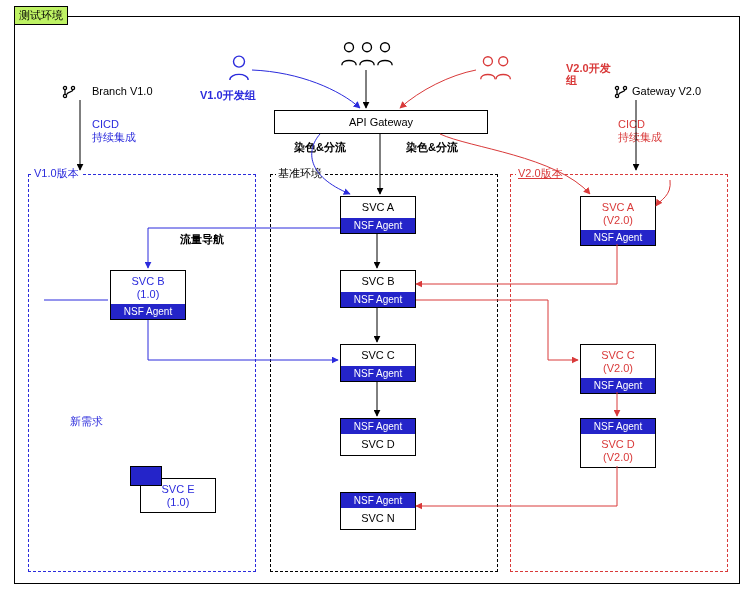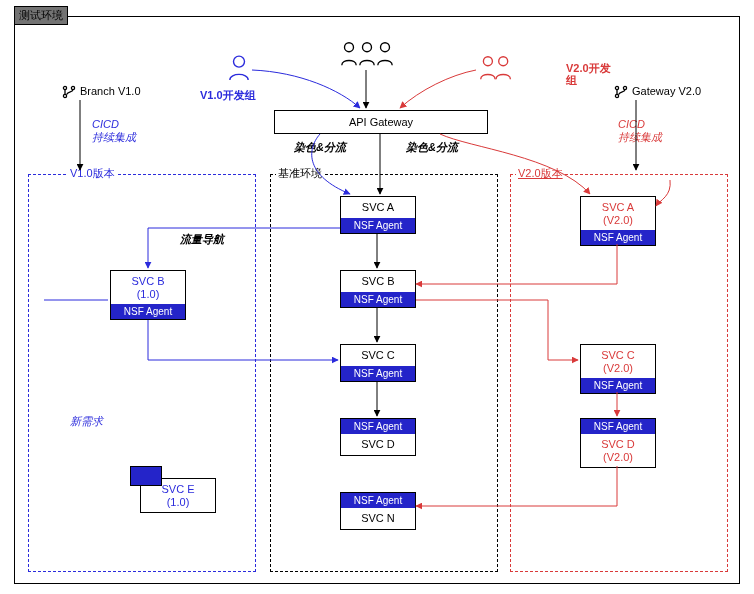--- a/index.html
+++ b/index.html
@@ -1,32 +1,32 @@
 <!DOCTYPE html>
 <html><head>
 <meta charset="utf-8">
 <style>
   html,body{margin:0;padding:0;font-family:"Microsoft YaHei",Arial,sans-serif;font-size:11px;color:#000;}
   .canvas{position:relative;width:754px;height:594px;background:#fff;}
   .frame{position:absolute;border:1px solid #000;}
-  .title-box{position:absolute;border:1px solid #000;background:#737373;padding:1px 4px;font-size:11px;}
+  .title-box{position:absolute;border:1px solid #000;background:#bef264;padding:1px 4px;font-size:11px;}
   .dashed{position:absolute;border:1px dashed #000;}
   .dash-title{position:absolute;font-size:11px;background:#fff;padding:0 2px;}
   .blue-title{color:#2b2bdc;}
   .red-title{color:#d93a3a;text-decoration:underline;}
   .node{position:absolute;border:1px solid #000;text-align:center;background:#fff;}
   .svc{position:absolute;width:74px;border:1px solid #000;background:#fff;}
   .svc-label{padding:4px 2px;text-align:center;line-height:1.15;}
   .svc-agent{background:#2424c9;color:#fff;font-size:10px;text-align:center;padding:2px 0;}
   .svc-blue .svc-label{color:#2b2bdc;}
   .svc-red  .svc-label{color:#d93a3a;}
   .label{position:absolute;font-size:11px;}
   .label.blue{color:#2b2bdc;}
   .label.red{color:#d93a3a;}
-  .label.ital{font-style:italic;}
+  .label.ital{}
   .person{position:absolute;width:22px;height:28px;}
   .person svg{width:100%;height:100%;}
   .pair{position:absolute;width:36px;height:28px;}
   .trio{position:absolute;width:54px;height:28px;}
   .branch-icon{position:absolute;width:14px;height:14px;}
   .branch-text{position:absolute;font-size:11px;}
   svg.arrows{position:absolute;left:0;top:0;width:754px;height:594px;pointer-events:none;}
 </style>
 </head>
 <body>
@@ -68,21 +68,21 @@
   <div class="branch-icon" style="left:62px;top:85px;">
     <svg viewBox="0 0 14 14">
         <g fill="none" stroke="#000" stroke-width="1.3">
           <circle cx="3" cy="3" r="1.6"></circle>
           <circle cx="3" cy="11" r="1.6"></circle>
           <circle cx="11" cy="3" r="1.6"></circle>
           <path d="M3 4.6v4.8M11 4.6c0 3-5 1.5-6.4 4.8"></path>
         </g>
       </svg>
   </div>
-  <div class="branch-text" style="left:80px;top:85px;">Branch V1.0</div>
+  <div class="branch-text" style="left:92px;top:85px;">Branch V1.0</div>
 
   <div class="branch-icon" style="left:614px;top:85px;">
     <svg viewBox="0 0 14 14">
         <g fill="none" stroke="#000" stroke-width="1.3">
           <circle cx="3" cy="3" r="1.6"></circle>
           <circle cx="3" cy="11" r="1.6"></circle>
           <circle cx="11" cy="3" r="1.6"></circle>
           <path d="M3 4.6v4.8M11 4.6c0 3-5 1.5-6.4 4.8"></path>
         </g>
       </svg>
@@ -96,21 +96,21 @@
 持续集成</div>
   <div class="label red ital" style="left:618px;top:118px;white-space:pre;">CICD
 持续集成</div>
 
   <div class="node" style="left:274px;top:110px;width:212px;height:22px;line-height:22px;">API Gateway</div>
 
   <div class="label ital" style="left:294px;top:140px;font-weight:bold;">染色&amp;分流</div>
   <div class="label ital" style="left:406px;top:140px;font-weight:bold;">染色&amp;分流</div>
 
   <div class="dashed" style="left:28px;top:174px;width:226px;height:396px;border-color:#2b2bdc;"></div>
-  <div class="dash-title blue-title" style="left:32px;top:166px;margin-left:36px;">V1.0版本</div>
+  <div class="dash-title blue-title" style="left:32px;top:166px;">V1.0版本</div>
 
   <div class="dashed" style="left:270px;top:174px;width:226px;height:396px;"></div>
   <div class="dash-title" style="left:276px;top:166px;">基准环境</div>
 
   <div class="dashed" style="left:510px;top:174px;width:216px;height:396px;border-color:#d93a3a;"></div>
   <div class="dash-title red-title" style="left:516px;top:166px;">V2.0版本</div>
 
   <div class="svc" style="left:340px;top:196px;">
     <div class="svc-label">SVC A</div>
     <div class="svc-agent">NSF Agent</div>

